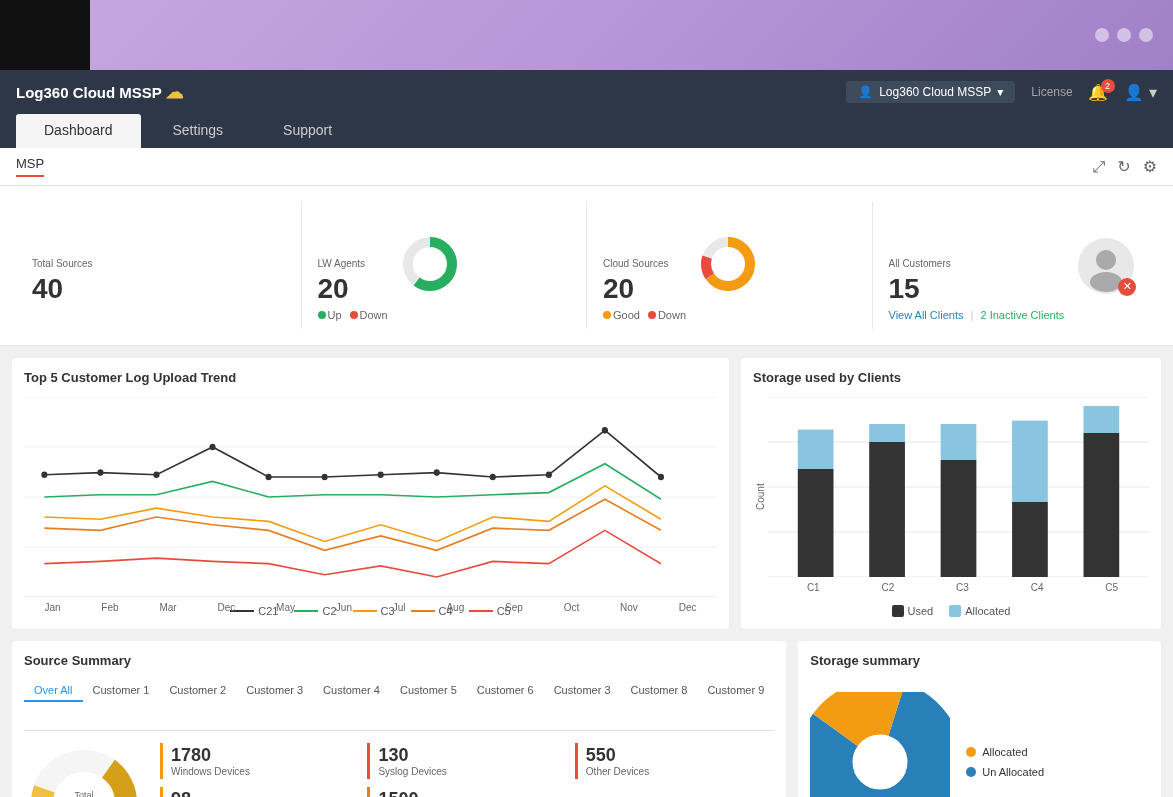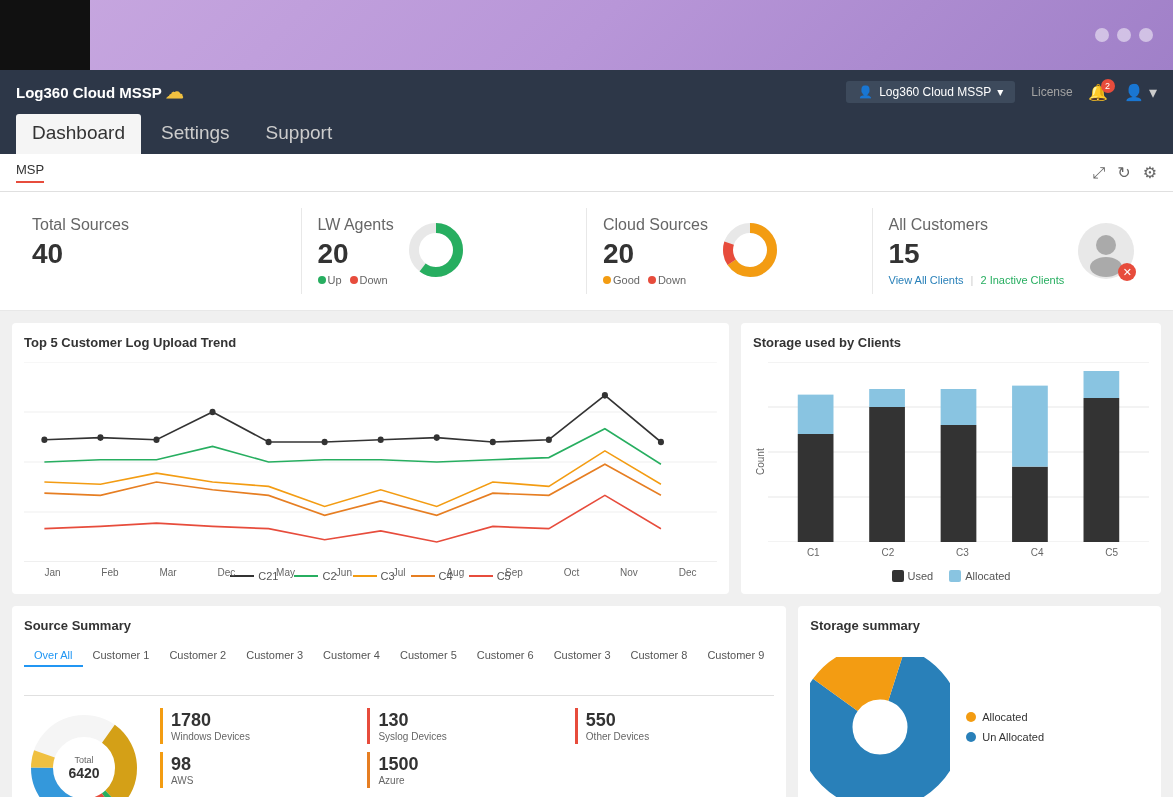--- a/index.html
+++ b/index.html
@@ -89,25 +89,25 @@
     }
 
     
     .nav-tabs {
       background: #2d3748;
       padding: 0 16px;
       display: flex;
       gap: 4px;
     }
     .nav-tab {
-      padding: 8px 16px;
+      padding: 8px 28px;
       color: #ccc;
       cursor: pointer;
       border-bottom: 2px solid transparent;
-      font-size: 19px;
+      font-size: 14px;
     }
     .nav-tab.active {
       background: #f5f5f5;
       color: #333;
       border-radius: 3px 3px 0 0;
       border-bottom: none;
     }
 
     
     .msp-bar {
@@ -144,21 +144,21 @@
       padding: 16px;
       gap: 0;
       border-bottom: 1px solid #e8e8e8;
     }
     .stat-item {
       flex: 1;
       padding: 8px 16px;
       border-right: 1px solid #e8e8e8;
     }
     .stat-item:last-child { border-right: none; }
-    .stat-label { color: #666; font-size: 16px; margin-bottom: 4px; }
+    .stat-label { color: #666; font-size: 10px; margin-bottom: 4px; margin-top: 48px; }
     .stat-value { font-size: 28px; font-weight: bold; color: #333; margin-bottom: 4px; }
     .stat-legend { display: flex; gap: 8px; font-size: 11px; color: #666; }
     .legend-dot { display: inline-block; width: 8px; height: 8px; border-radius: 50%; margin-right: 2px; }
     .stat-with-donut { display: flex; align-items: center; gap: 12px; }
 
     
     .charts-row {
       display: flex;
       gap: 12px;
       padding: 12px;

